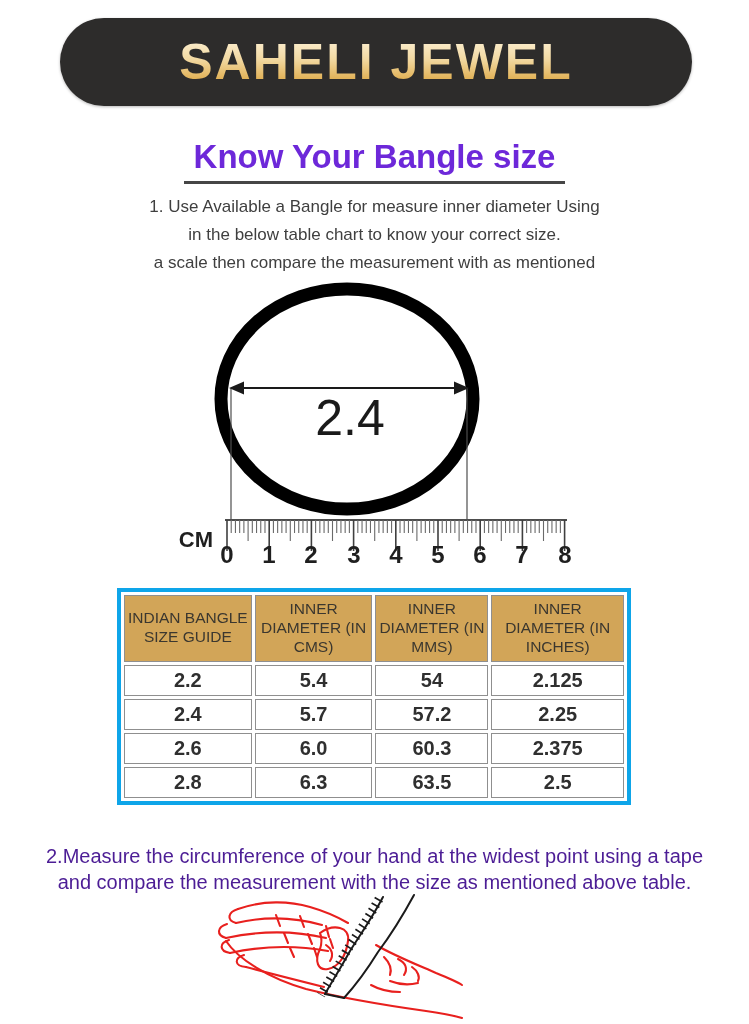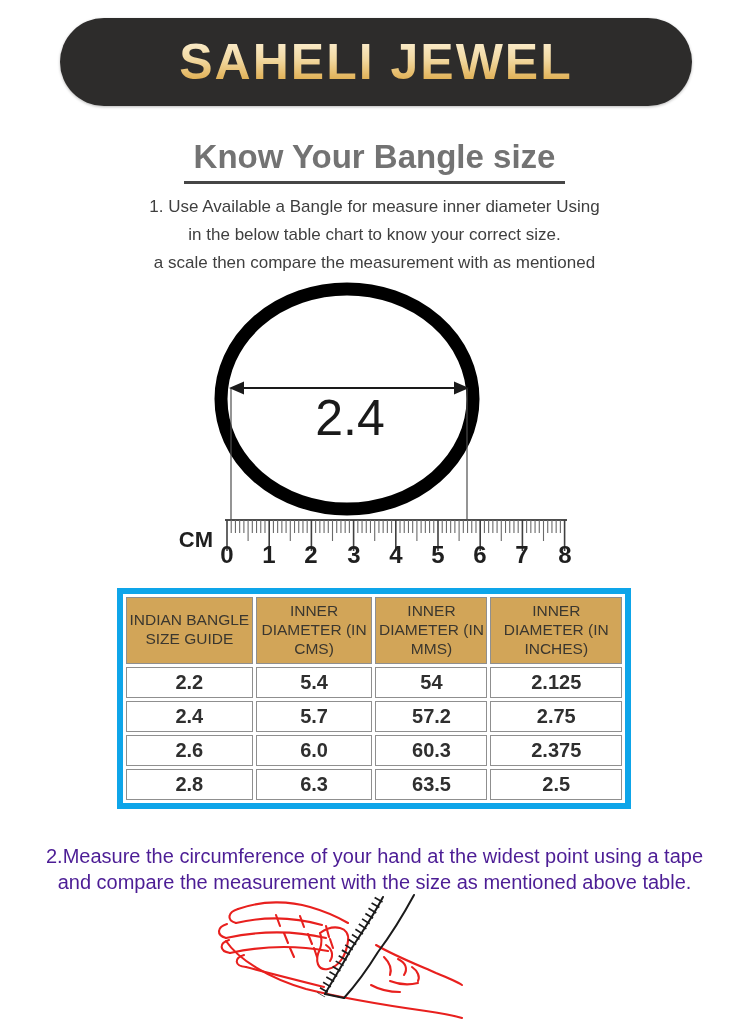--- a/index.html
+++ b/index.html
@@ -16,39 +16,39 @@
   }
   .logo-text{
     font-size:50px;font-weight:bold;letter-spacing:2px;white-space:nowrap;
     display:inline-block;
     background:linear-gradient(180deg,var(--gold-top,#fdf3da) 4%,#f2d9a2 45%,var(--gold-bottom,#d99f33) 96%);
     -webkit-background-clip:text;background-clip:text;color:transparent;
   }
   
   .heading{position:absolute;top:138px;left:0;width:100%;text-align:center;margin:0;}
   .heading span{
-    display:inline-block;font-size:33px;font-weight:bold;color:#737373;
+    display:inline-block;font-size:33px;font-weight:bold;color:#6d28d9;
     border-bottom:3px solid #464646;padding:0 10px 5px 10px;
   }
   
   .para{position:absolute;left:0;width:100%;text-align:center;}
   .para .line{display:block;}
   .para1{top:193px;font-size:17px;line-height:28px;color:#3f3f3f;}
   .para2{top:843px;font-size:20px;line-height:26px;color:#4c1d95;}
   
   .diagram-svg{position:absolute;left:0;top:275px;}
   .diagram-svg text{font-family:"Liberation Sans","DejaVu Sans",sans-serif;}
   .dim-text{font-size:50px;fill:#1a1a1a;}
   .ruler-num{font-size:24px;font-weight:bold;fill:#1f1f1f;}
   .ruler-unit{font-size:22px;font-weight:bold;fill:#1f1f1f;}
   
   .size-table{
     position:absolute;top:588px;left:117px;width:514px;
     border-collapse:separate;border-spacing:3px;
-    border:6px solid #0ea5e9;background:#fff;table-layout:fixed;
+    border:4px solid #0ea5e9;background:#fff;table-layout:fixed;
   }
   .size-table th{
     background:var(--gold,#d2a558);color:#3b372f;font-weight:normal;
     font-size:15.5px;line-height:1.22;text-align:center;
     border:1px solid #8f8f8f;padding:4px 2px;
   }
   .size-table td{
     background:#fff;color:#2f2f2f;font-weight:bold;font-size:20px;
     text-align:center;border:1px solid #8f8f8f;height:27px;padding:1px 2px;
   }
@@ -207,21 +207,21 @@
       <tr>
         <td>2.2</td>
         <td>5.4</td>
         <td>54</td>
         <td>2.125</td>
       </tr>
       <tr>
         <td>2.4</td>
         <td>5.7</td>
         <td>57.2</td>
-        <td>2.75</td>
+        <td>2.25</td>
       </tr>
       <tr>
         <td>2.6</td>
         <td>6.0</td>
         <td>60.3</td>
         <td>2.375</td>
       </tr>
       <tr>
         <td>2.8</td>
         <td>6.3</td>

